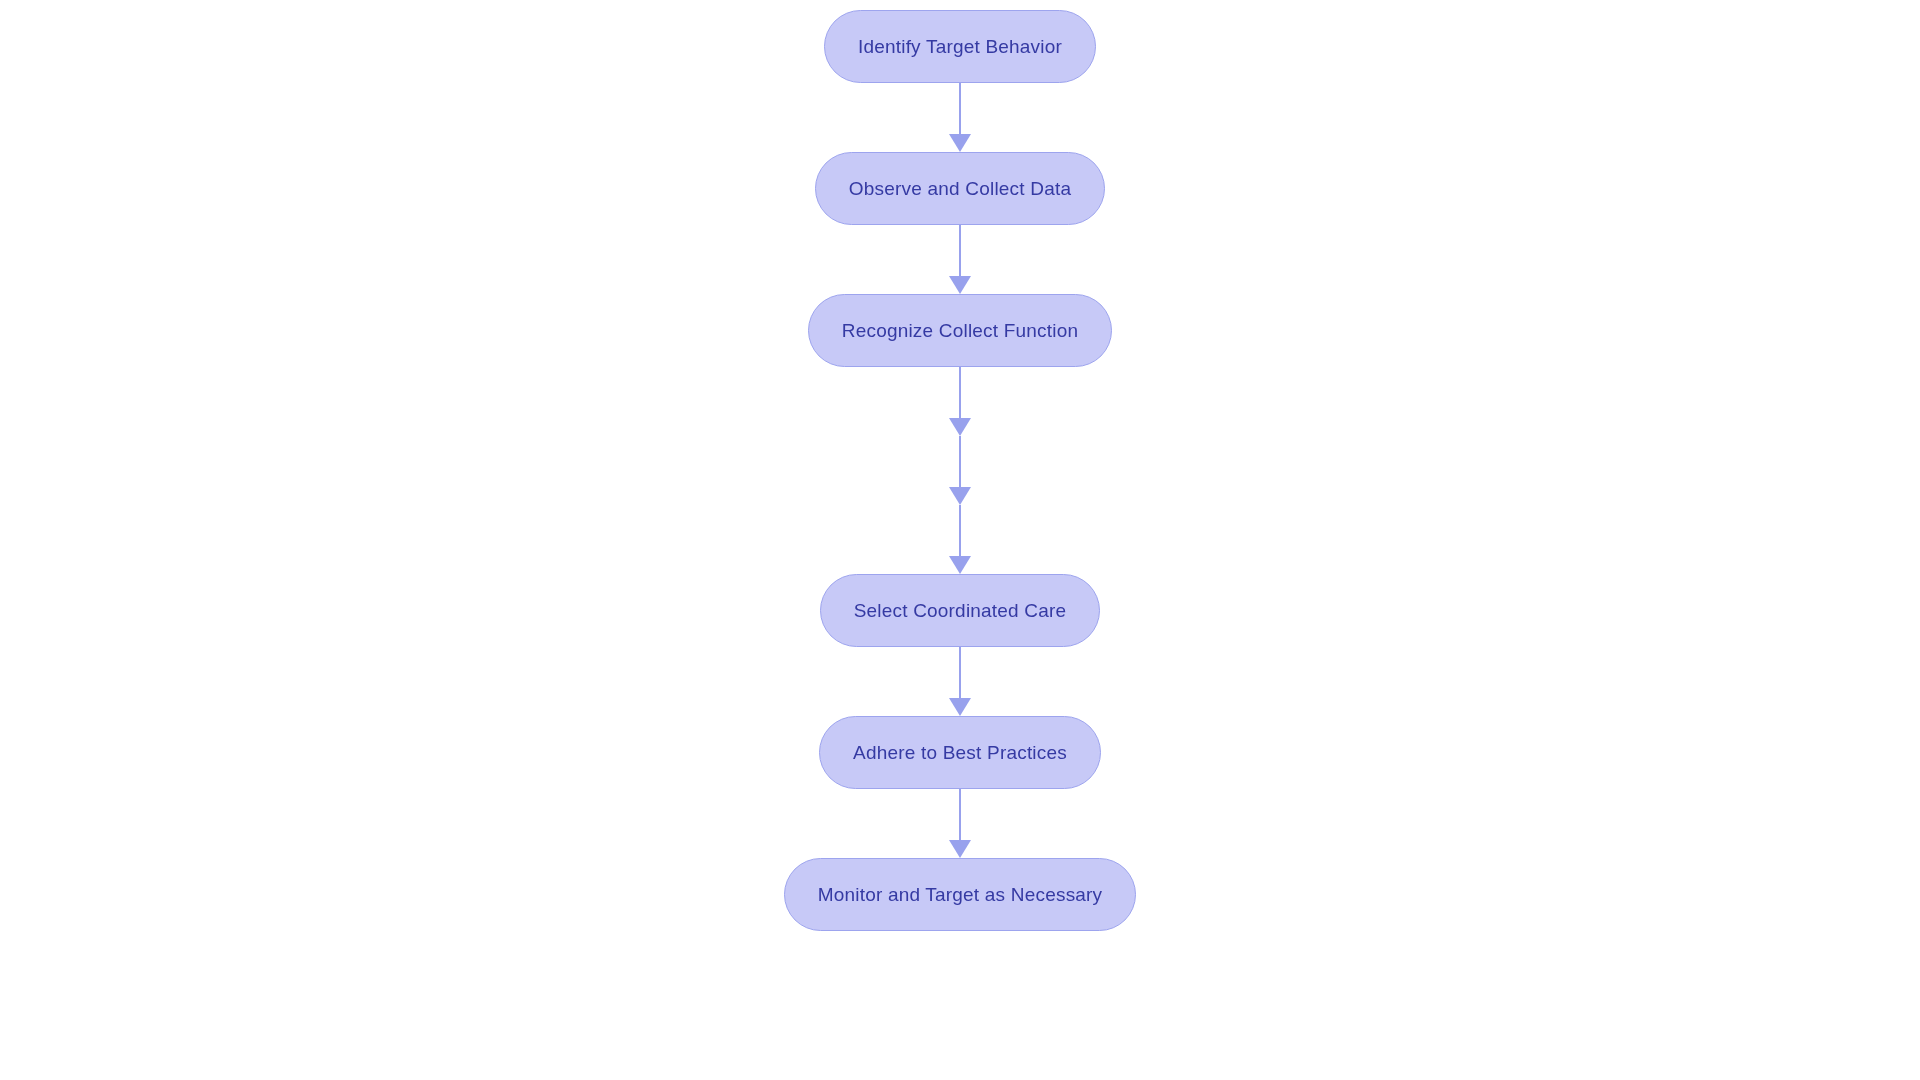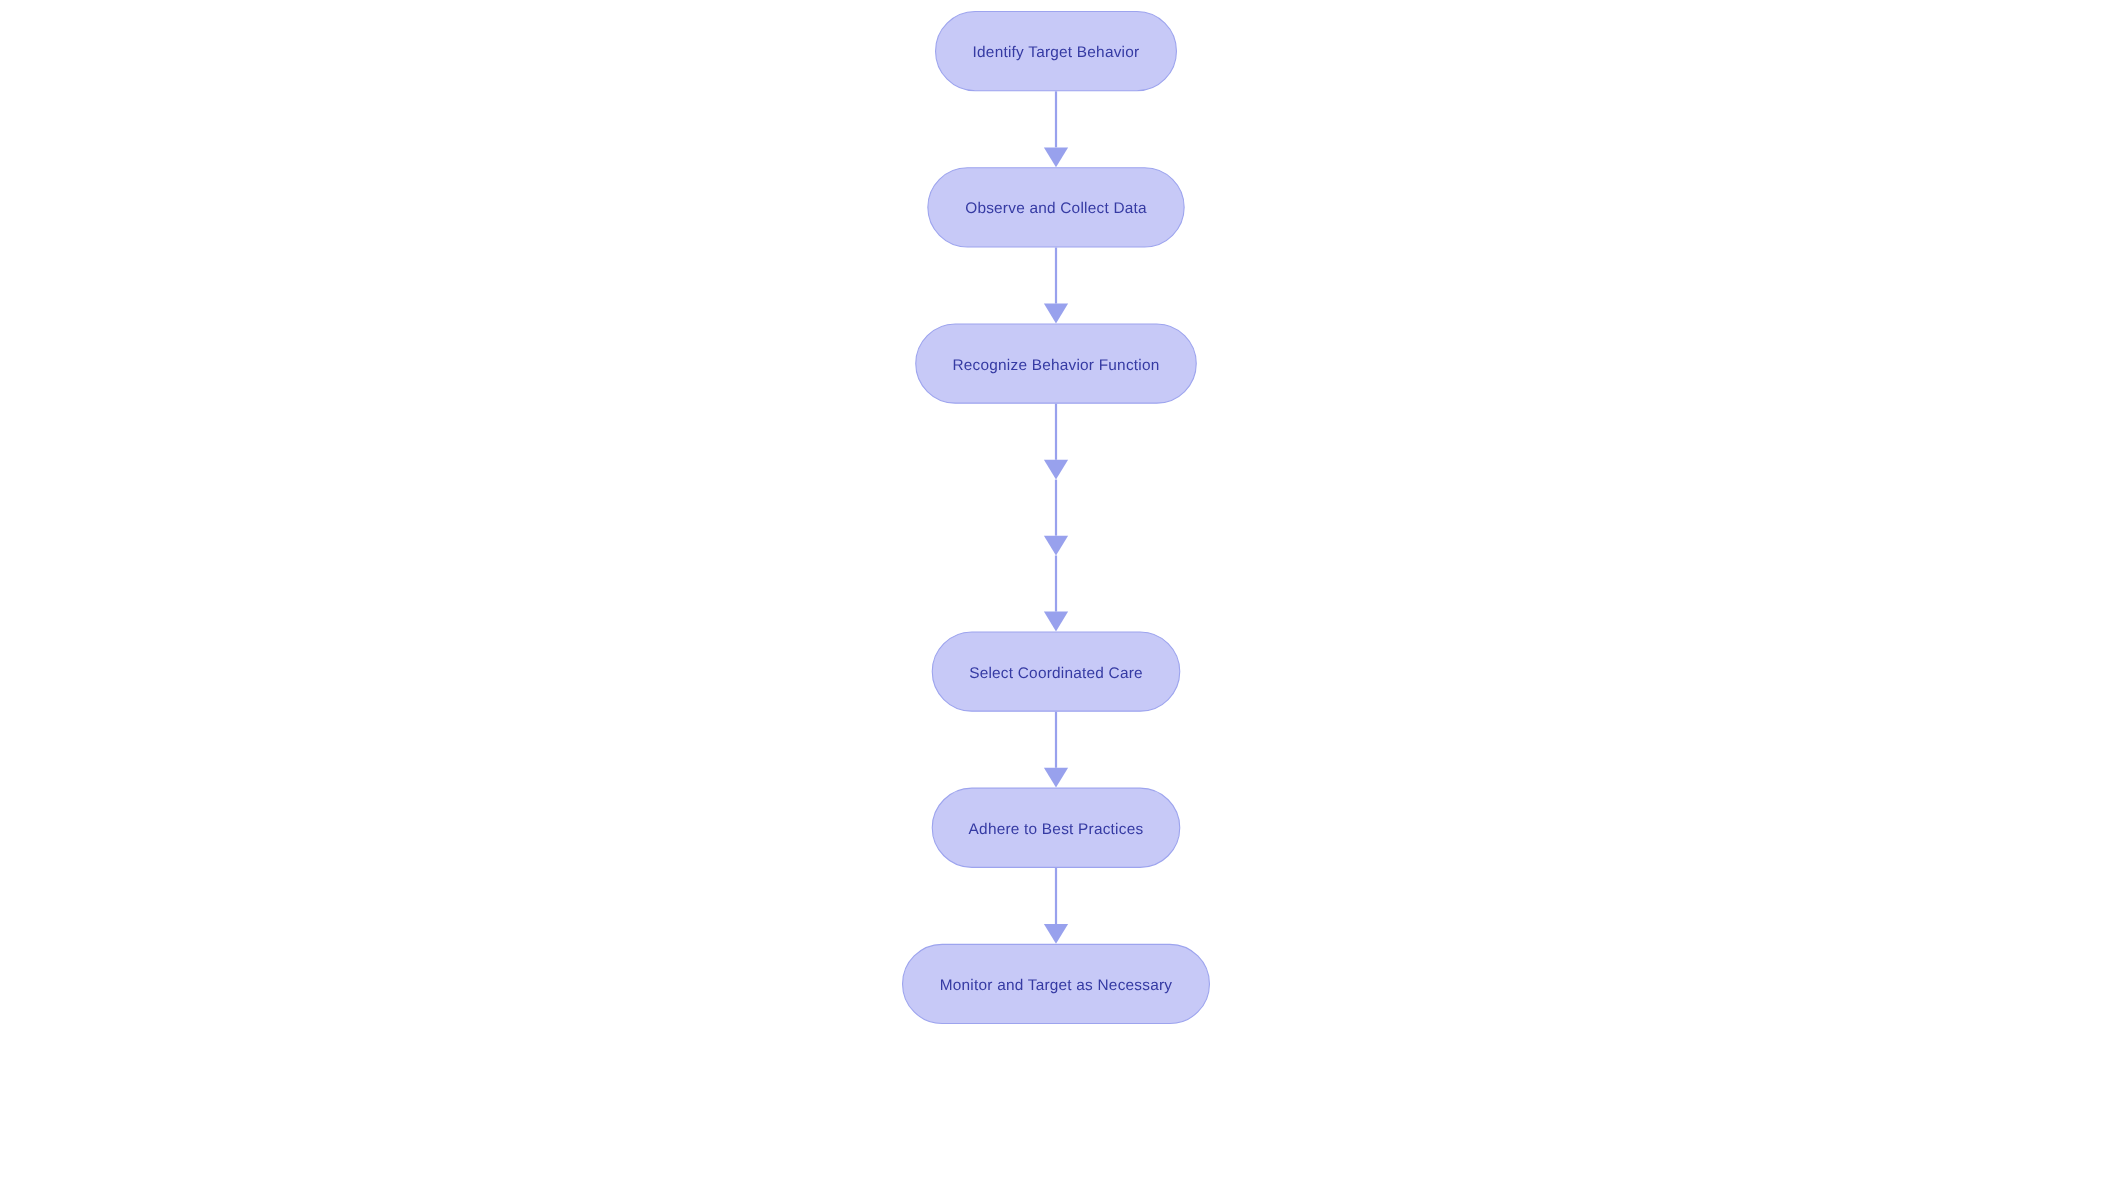--- a/index.html
+++ b/index.html
@@ -39,21 +39,21 @@
     height: 73px;
     min-height: 73px;
     padding: 0 33px;
     display: flex;
     align-items: center;
     justify-content: center;
     background: var(--node-fill);
     border: 1.5px solid var(--node-border);
     border-radius: 36.5px;
     color: var(--node-text);
-    font-size: 14px;
+    font-size: 19px;
     letter-spacing: 0.2px;
     white-space: nowrap;
     text-align: right;
   }
   .connector {
     height: 69px;
     min-height: 69px;
     display: flex;
     flex-direction: column;
     align-items: center;
@@ -79,21 +79,21 @@
       <div class="flow-node">Identify Target Behavior</div>
       <div class="connector">
         <div class="arrow-line"></div>
         <div class="arrow-head"></div>
       </div>
       <div class="flow-node">Observe and Collect Data</div>
       <div class="connector">
         <div class="arrow-line"></div>
         <div class="arrow-head"></div>
       </div>
-      <div class="flow-node">Recognize Behavior Function</div>
+      <div class="flow-node">Recognize Collect Function</div>
       <div class="connector">
         <div class="arrow-line"></div>
         <div class="arrow-head"></div>
       </div>
       <div class="connector">
         <div class="arrow-line"></div>
         <div class="arrow-head"></div>
       </div>
       <div class="connector">
         <div class="arrow-line"></div>

